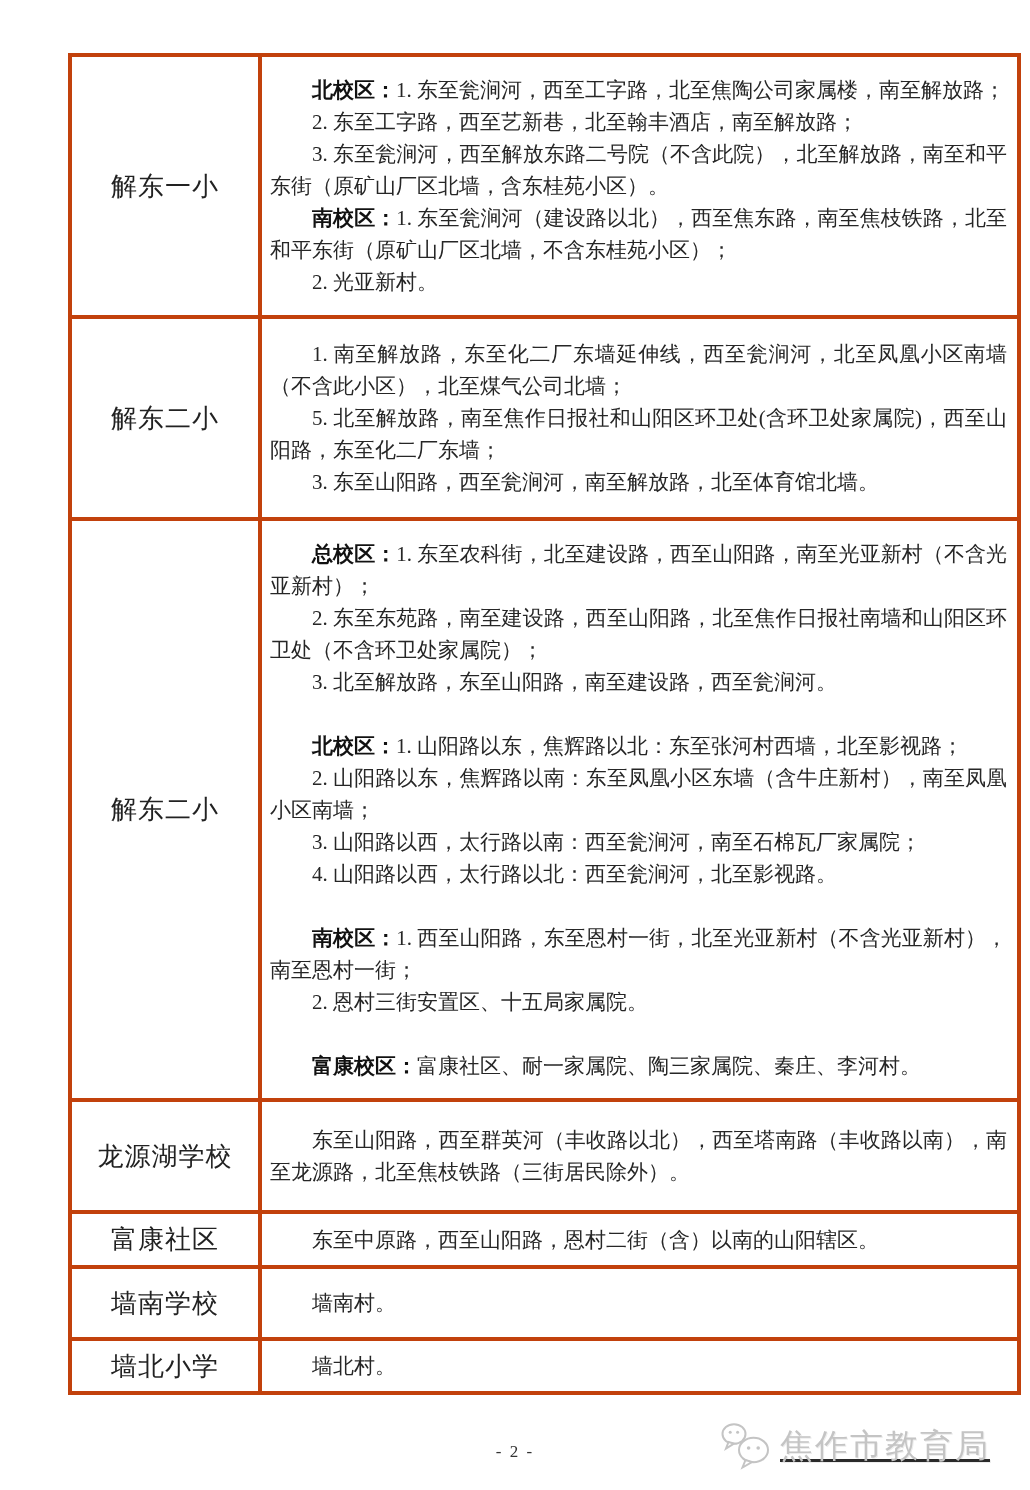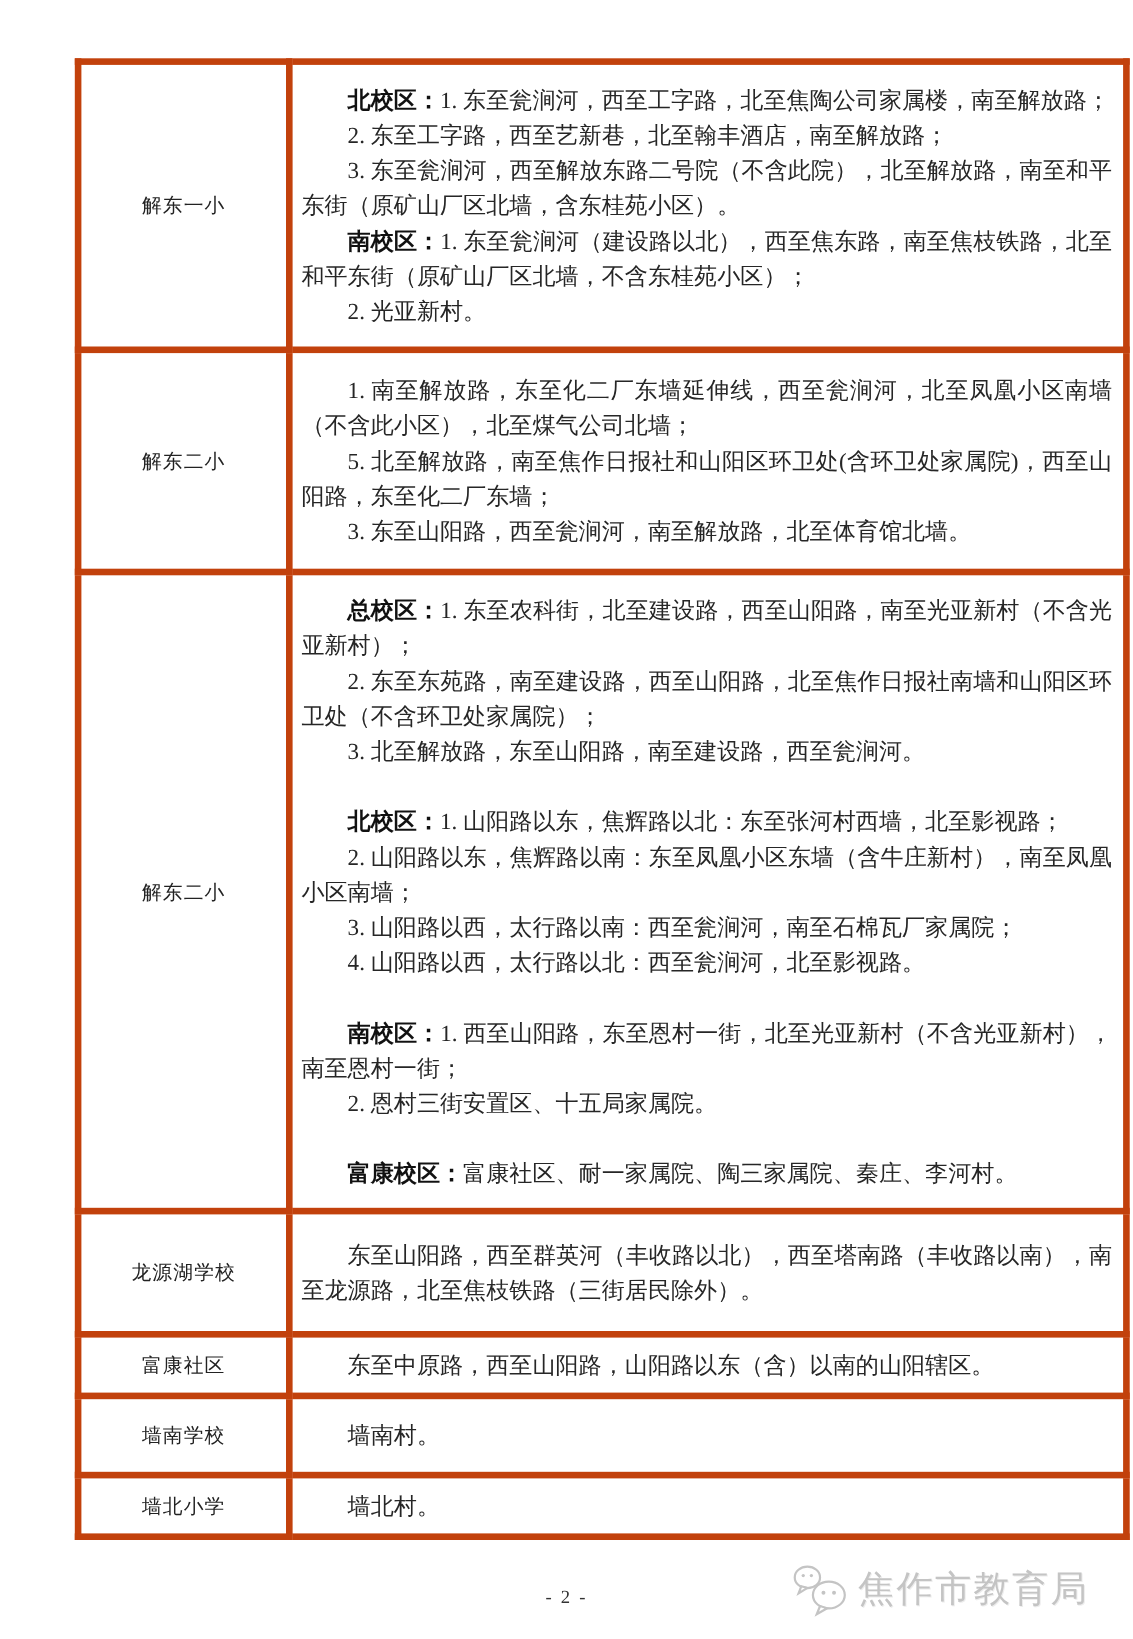--- a/index.html
+++ b/index.html
@@ -11,28 +11,28 @@
     font-family:"Liberation Serif","DejaVu Serif",serif;
     color:#2a2a2a;
   }
   .doc-table{
     position:absolute;left:68px;top:53px;
     width:921px;
     border-collapse:collapse;
     table-layout:fixed;
   }
   .doc-table td{
-    border:6px solid #c2410c;
+    border:4px solid #c2410c;
     background:#fff;
   }
   td.school-cell{
     width:184px;
     text-align:center;
     vertical-align:middle;
-    font-size:18px;
+    font-size:26px;
     letter-spacing:1px;
     color:#222;
   }
   td.content-cell{
     width:737px;
     vertical-align:middle;
     padding:9px 10px 9px 8px;
   }
   .para{
     margin:0;
@@ -58,22 +58,23 @@
     text-align:center;
     font-size:17px;
     letter-spacing:2px;
     color:#333;
   }
   .watermark{
     position:absolute;
     top:1422px;
     right:40px;
     display:flex;
-    align-items:flex-start;
+    align-items:center;
     gap:8px;
+    text-decoration:underline;
   }
   .watermark-label{
     font-size:33px;
     letter-spacing:2px;
     color:#c4c4c4;
     font-family:"Liberation Sans","DejaVu Sans",sans-serif;
     text-shadow:1px 1px 0 #ededed;
     white-space:nowrap;
   }
   .wechat-icon{display:block;}
@@ -121,21 +122,21 @@
       </tr>
       <tr class="row-4">
         <td class="school-cell">龙源湖学校</td>
         <td class="content-cell">
           <p class="para"><span>东至山阳路，西至群英河（丰收路以北），西至塔南路（丰收路以南），南至龙源路，北至焦枝铁路（三街居民除外）。</span></p>
         </td>
       </tr>
       <tr class="row-5">
         <td class="school-cell">富康社区</td>
         <td class="content-cell">
-          <p class="para"><span>东至中原路，西至山阳路，山阳路以东（含）以南的山阳辖区。</span></p>
+          <p class="para"><span>东至中原路，西至山阳路，恩村二街（含）以南的山阳辖区。</span></p>
         </td>
       </tr>
       <tr class="row-6">
         <td class="school-cell">墙南学校</td>
         <td class="content-cell">
           <p class="para"><span>墙南村。</span></p>
         </td>
       </tr>
       <tr class="row-7">
         <td class="school-cell">墙北小学</td>

